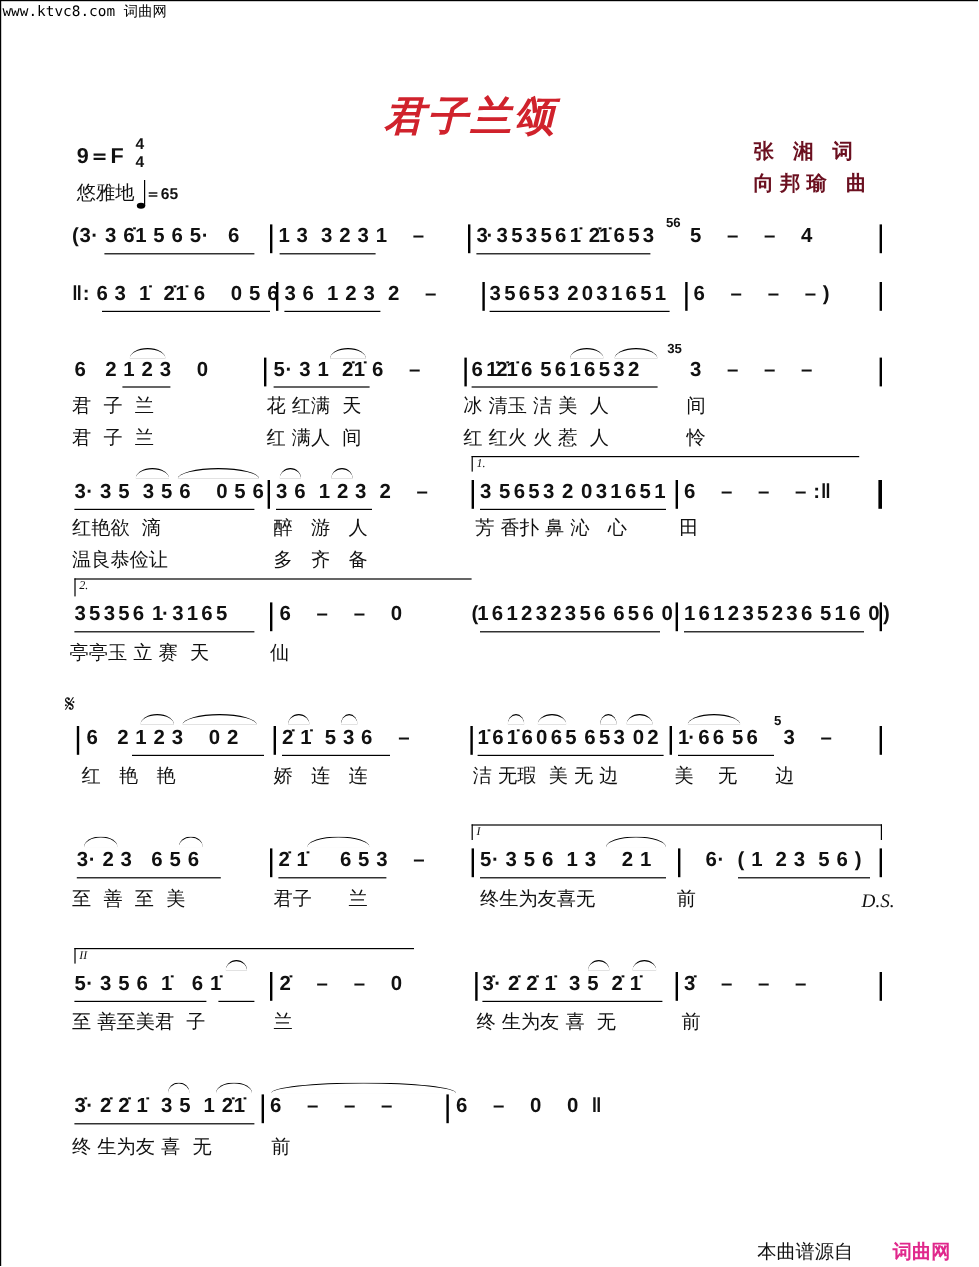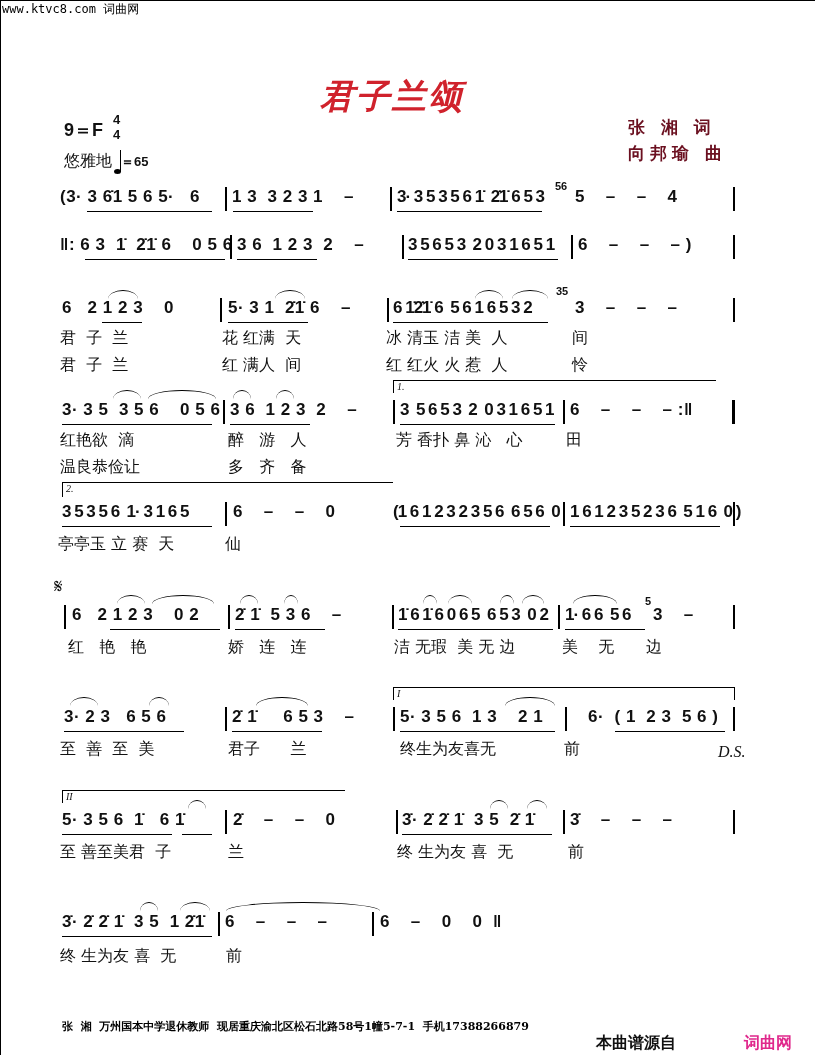--- a/index.html
+++ b/index.html
@@ -26,21 +26,21 @@
   .bar.thick { width:3px; }
   .ul { position:absolute; height:1px; background:#000; }
   .slur { position:absolute; border-top:1.3px solid #000; border-radius:50% 50% 0 0 / 100% 100% 0 0; height:8px; }
   .volta { position:absolute; border-top:1px solid #000; border-left:1px solid #000; height:12px; }
   .volta.right { border-right:1px solid #000; }
   .volta span { position:absolute; left:3px; top:0; font-family:"Liberation Serif", serif; font-style:italic; font-size:10px; }
   .grace { position:absolute; font-family:"Liberation Sans", sans-serif; font-weight:bold; font-size:11px; }
   .segno { position:absolute; font-size:20px; font-family:"DejaVu Sans", sans-serif; }
   .ds { position:absolute; font-family:"Liberation Serif", serif; font-style:italic; font-size:16px; }
   .footer { position:absolute; left:62px; top:1018px; font-family:"DejaVu Serif", serif; font-weight:bold; font-size:11px; line-height:18px; color:#000; white-space:pre; }
-  .source { position:absolute; left:596px; top:1033px; font-family:"DejaVu Sans", sans-serif; font-weight:bold; font-size:16px; }
+  .source { position:absolute; left:631px; top:1033px; font-family:"DejaVu Sans", sans-serif; font-weight:normal; font-size:16px; }
   .brand { position:absolute; left:744px; top:1033px; font-family:"DejaVu Sans", sans-serif; font-weight:bold; font-size:16px; color:#e0288c; }
 </style>
 </head>
 <body>
 
 <div class="frame"></div>
 <div class="watermark-top">www.ktvc8.com 词曲网</div>
 <div class="title">君子兰颂</div>
 
 <div class="key"><b>9＝F</b></div>
@@ -246,15 +246,15 @@
   <div class="bar" style="left:218px"></div>
   <div class="slur" style="left:226px;top:-10px;width:154px"></div>
   <div class="notes" style="left:225px">6    –    –    –</div>
   <div class="bar" style="left:372px"></div>
   <div class="notes" style="left:380px">6    –    0    0  ‖</div>
   <div class="ul" style="left:62px;top:24px;width:150px"></div>
   <div class="lyr" style="left:60px;top:34px">终 生为友 喜  无</div>
   <div class="lyr" style="left:226px;top:34px">前</div>
 </div>
 
-<div class="footer"><div>张  湘  万州国本中学退休教师  现居重庆渝北区松石北路58号1幢5-7-1  手机17388266879</div></div>
+<div class="footer"></div>
 <div class="source">本曲谱源自</div>
 <div class="brand">词曲网</div>
 
 </body></html>

